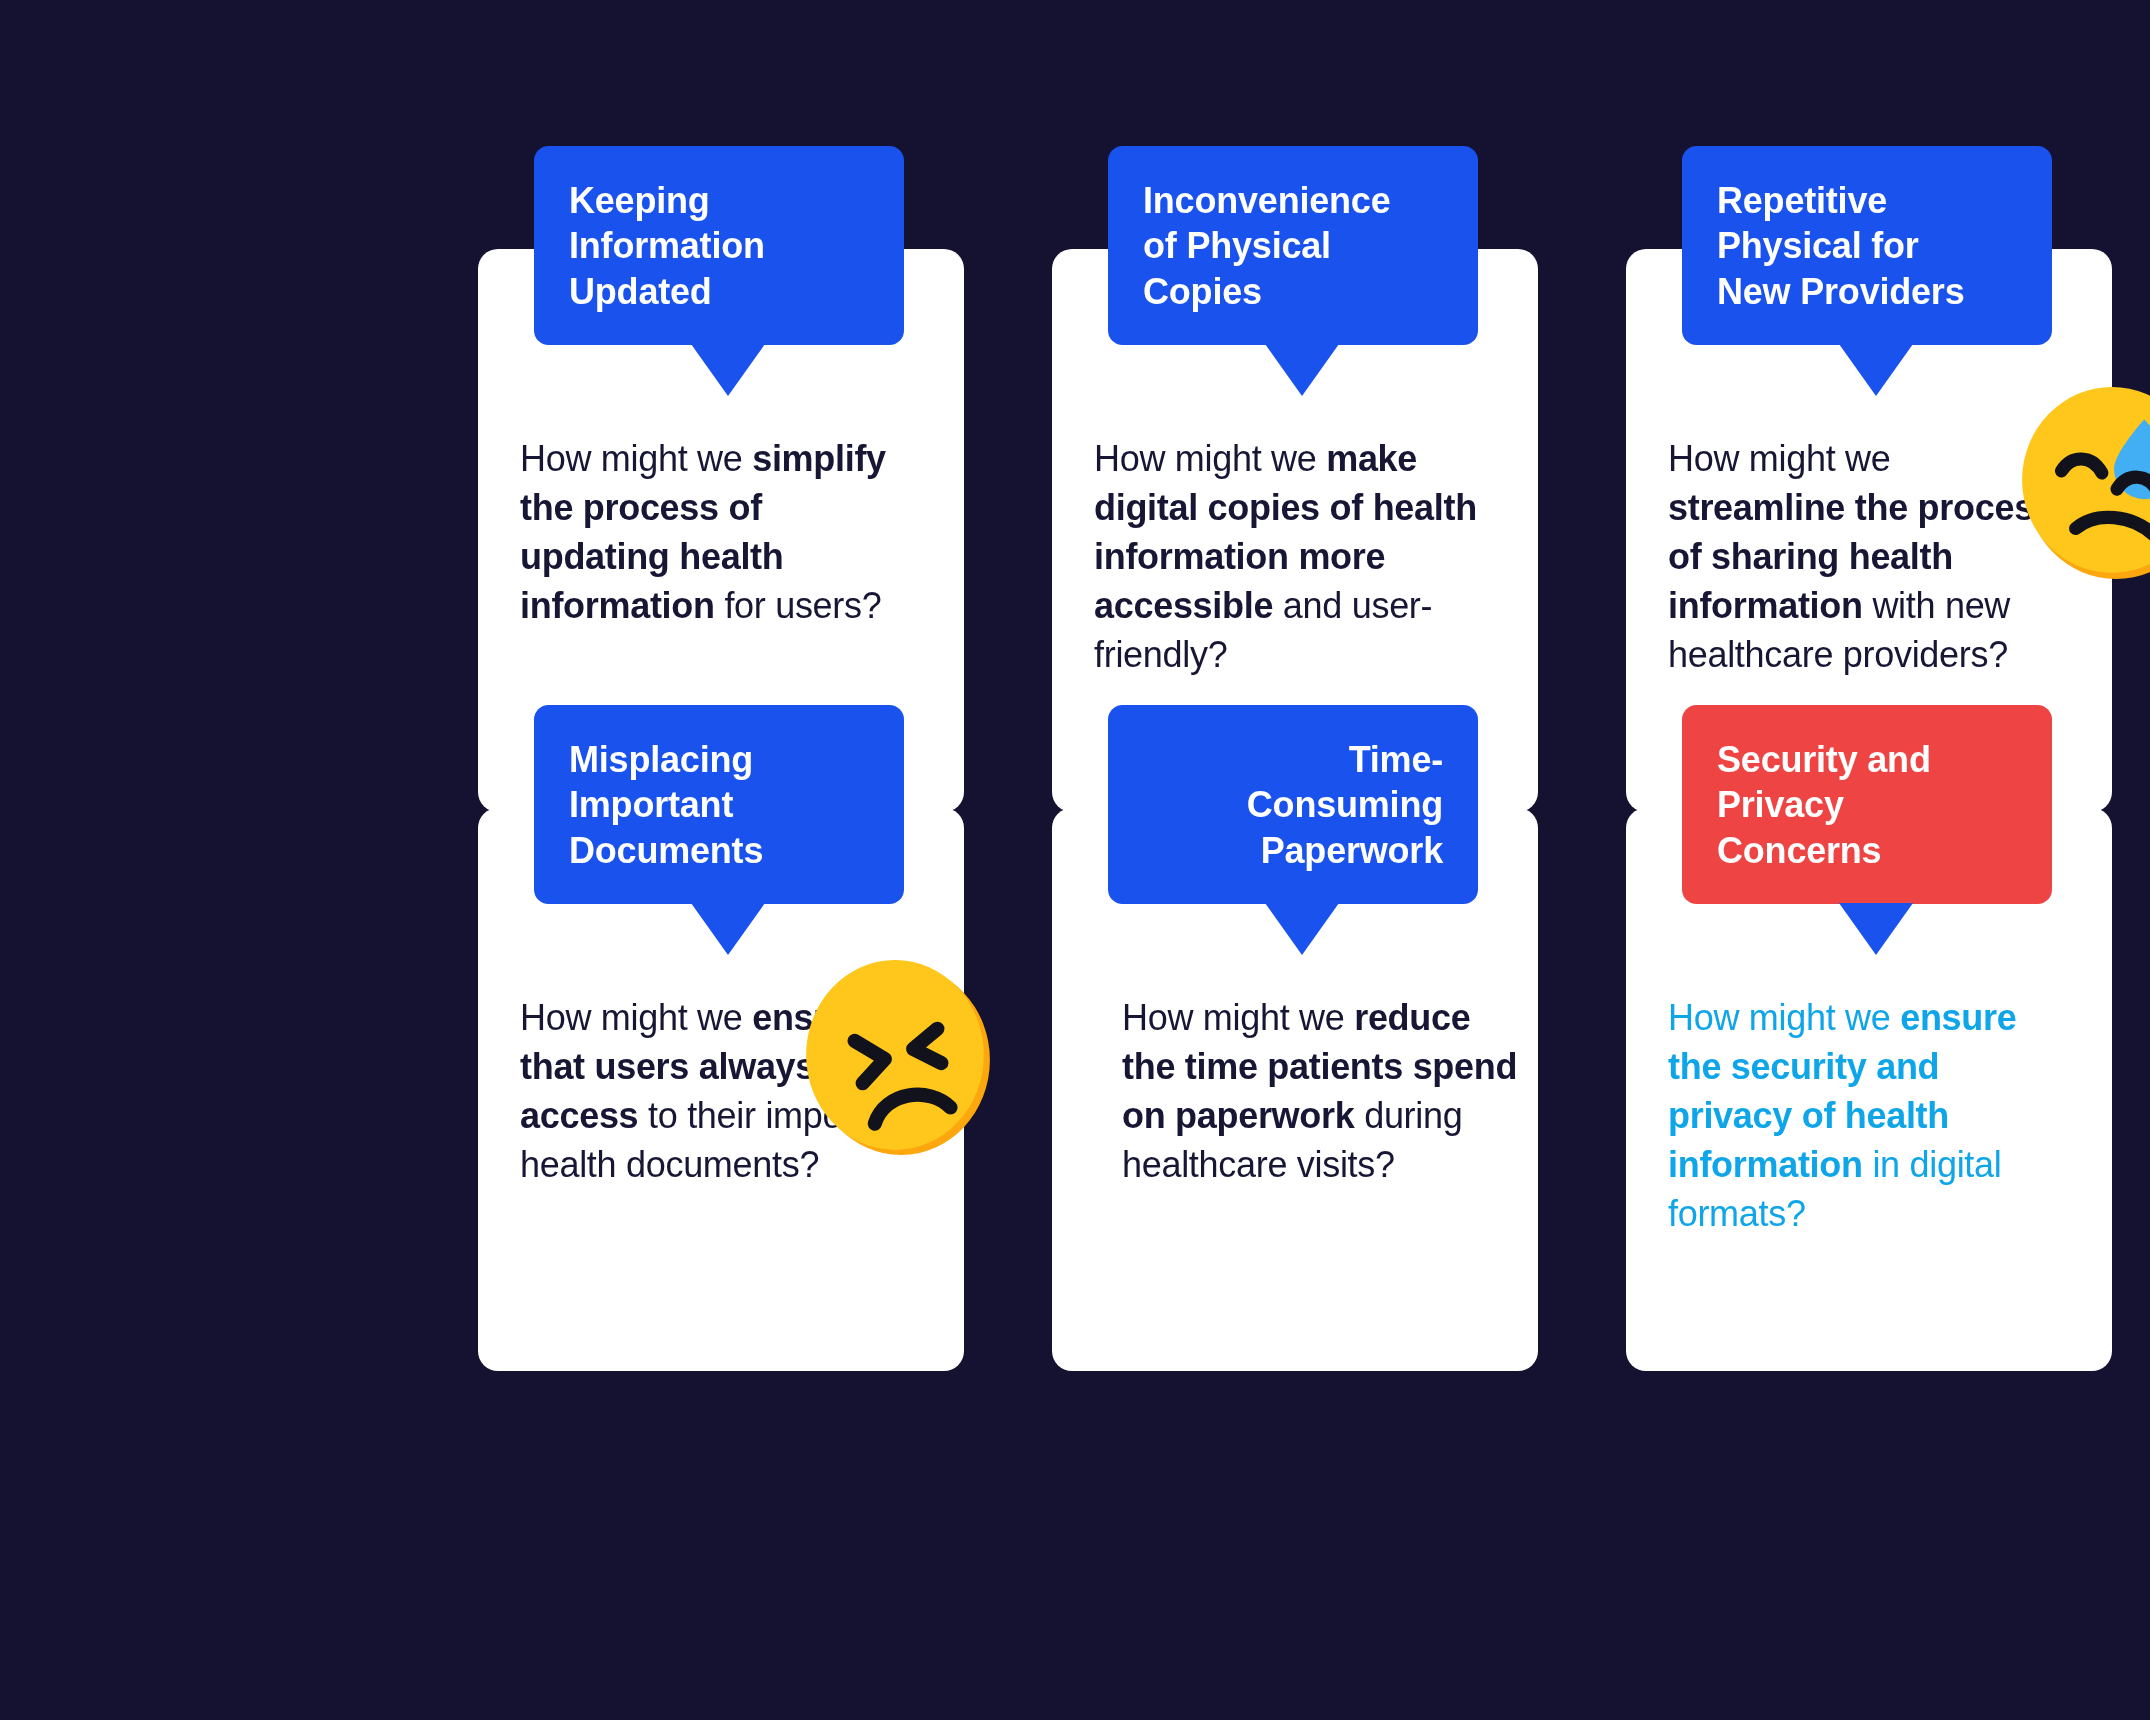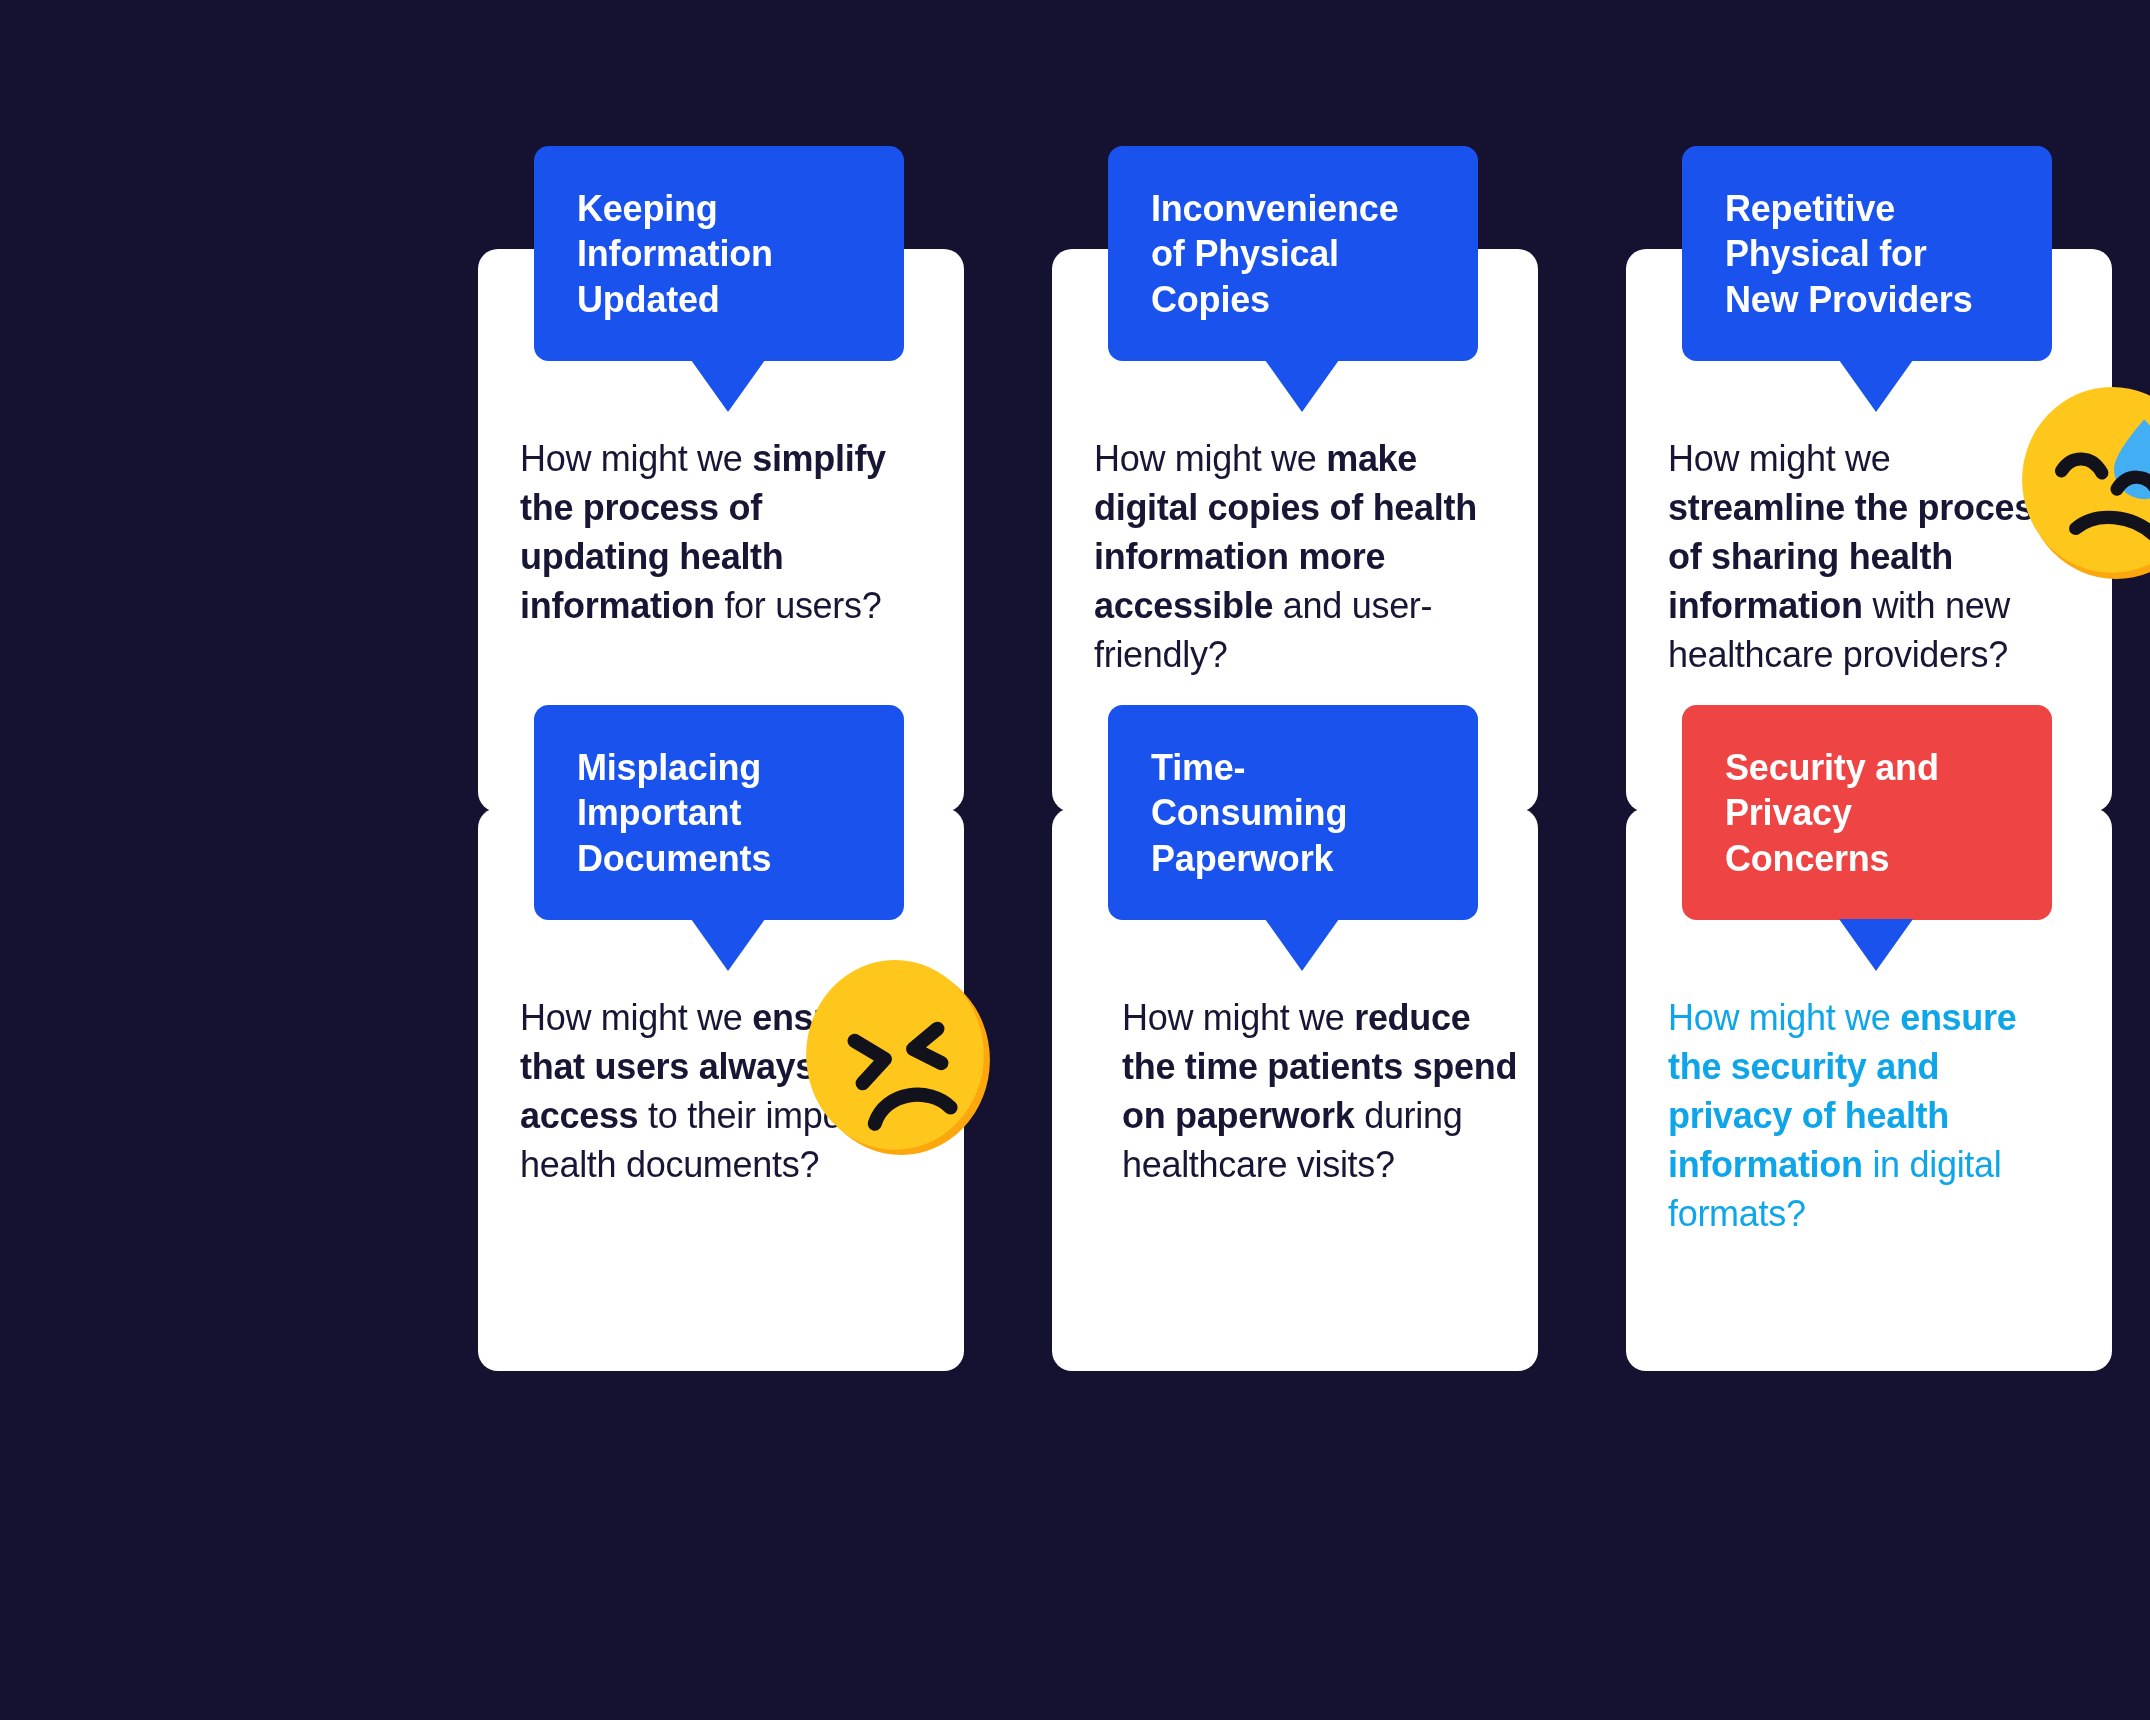--- a/index.html
+++ b/index.html
@@ -63,21 +63,21 @@
     box-sizing: border-box;
     z-index: 5;
   }
   .bubble-title {
     color: #FFFFFF;
     font-size: 36px;
     line-height: 1.26;
     font-weight: bold;
     letter-spacing: -0.2px;
     white-space: pre-line;
-    margin: 16px;
+    margin: 8px;
   }
   .bubble-tail {
     position: absolute;
     left: 157px;
     bottom: -51px;
     width: 0;
     height: 0;
     border-left: 37px solid transparent;
     border-right: 37px solid transparent;
     border-top: 52px solid #1A52ED;
@@ -173,21 +173,21 @@
         <ellipse cx="104" cy="103" rx="88" ry="94" fill="#FCA70D"></ellipse>
         <ellipse cx="98" cy="98" rx="88" ry="94" fill="#FFC61B"></ellipse>
         <path d="M58 84 L88 102 L66 126" stroke="#11121C" stroke-width="14" stroke-linecap="round" stroke-linejoin="round" fill="none"></path>
         <path d="M140 72 L116 92 L144 106" stroke="#11121C" stroke-width="14" stroke-linecap="round" stroke-linejoin="round" fill="none"></path>
         <path d="M78 166 C88 134 132 129 153 150" stroke="#11121C" stroke-width="14" stroke-linecap="round" fill="none"></path>
       </svg>
     </div>
 
     <div class="cell">
       <div class="card" style="background: rgb(255, 255, 255);"></div>
-      <div class="bubble" style="background: rgb(26, 82, 237);">
+      <div class="bubble" style="background: rgb(26, 82, 237); text-align: right;">
         <div class="bubble-title">Time-
 Consuming
 Paperwork</div>
         <div class="bubble-tail" style="border-top-color: rgb(26, 82, 237);"></div>
       </div>
       <div class="card-body" style="color: rgb(23, 22, 52); margin-left: 28px;"><span>How might we </span><b>reduce the time patients spend on paperwork</b><span> during healthcare visits?</span></div>
     </div>
 
     <div class="cell">
       <div class="card" style="background: rgb(255, 255, 255);"></div>

